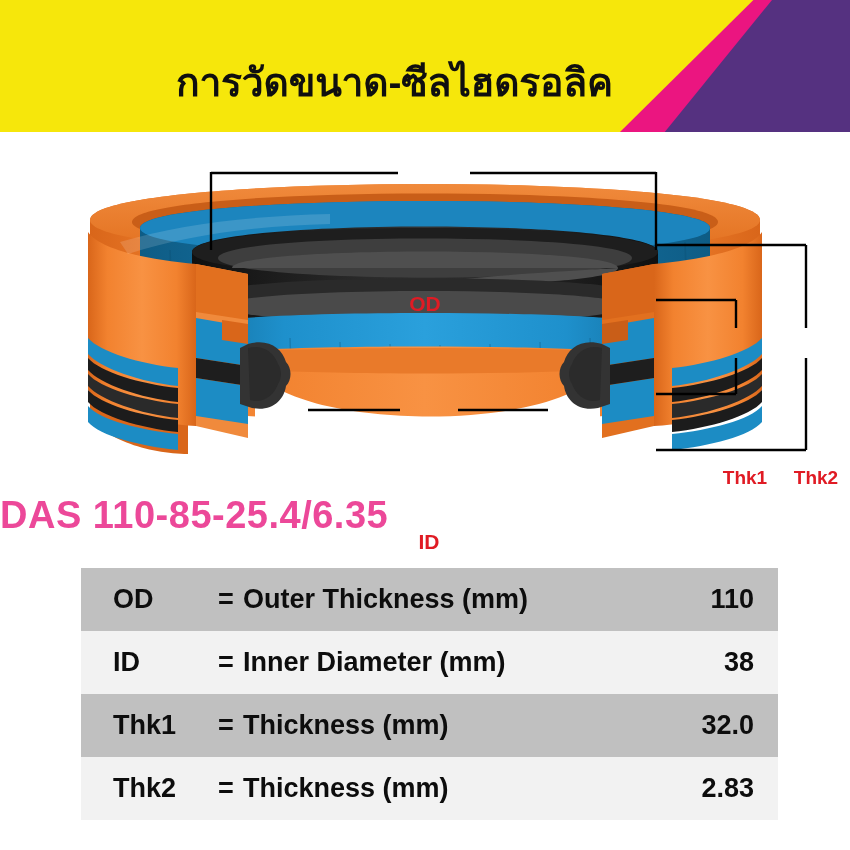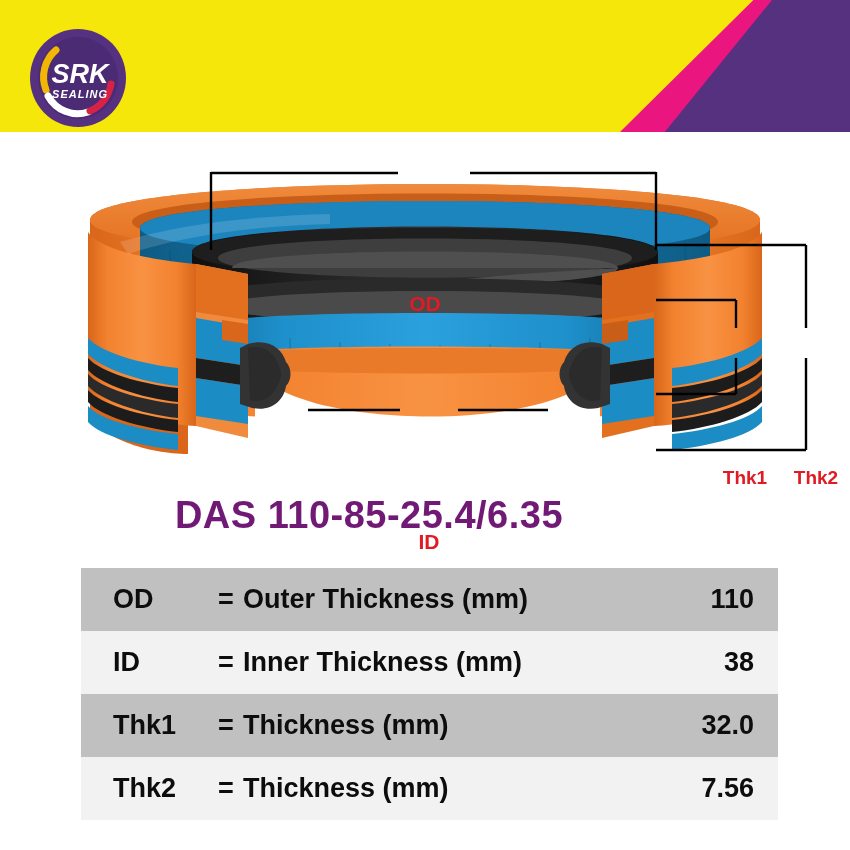--- a/index.html
+++ b/index.html
@@ -84,24 +84,24 @@
   #label-od  { left: 425px; top: 160px; transform: translateX(-50%); }
   #label-id  { left: 429px; top: 398px; transform: translateX(-50%); }
   #label-thk1{ left: 745px; top: 335px; transform: translateX(-50%); font-size: 19px;}
   #label-thk2{ left: 816px; top: 335px; transform: translateX(-50%); font-size: 19px;}
 
   
   #product-name {
     position: absolute;
     left: 0; top: 494px;
     width: 738px;
-    text-align: center;
+    text-align: left;
     font-size: 38px;
     font-weight: bold;
-    color: #701a75;
+    color: #ec4899;
     letter-spacing: 0.5px;
   }
 
   
   #spec-table {
     position: absolute;
     left: 81px;
     top: 568px;
     width: 697px;
     border-collapse: collapse;
@@ -135,32 +135,22 @@
     margin-top: 24px;
   }
 </style>
 </head>
 <body>
 
 <div id="header">
   <div id="header-magenta"></div>
   <div id="header-purple"></div>
 
-  <div id="logo">
-    <svg width="100" height="100" viewBox="0 0 100 100">
-      <ellipse cx="50" cy="50" rx="48" ry="49" fill="#553180"></ellipse>
-      <ellipse cx="50" cy="50" rx="40" ry="41" fill="#4B2B73"></ellipse>
-      <path d="M18 62 A34 35 0 0 1 28 22" stroke="#F2B705" stroke-width="7" fill="none" stroke-linecap="round"></path>
-      <path d="M20 68 A34 35 0 0 0 60 84" stroke="#ffffff" stroke-width="7" fill="none" stroke-linecap="round"></path>
-      <path d="M62 83 A34 35 0 0 0 83 56" stroke="#D62246" stroke-width="7" fill="none" stroke-linecap="round"></path>
-      <text x="52" y="55" font-family="'Liberation Sans',sans-serif" font-size="27" font-weight="bold" font-style="italic" fill="#ffffff" text-anchor="middle">SRK</text>
-      <text x="52" y="70" font-family="'Liberation Sans',sans-serif" font-size="11" font-weight="bold" font-style="italic" fill="#ffffff" text-anchor="middle" letter-spacing="1">SEALING</text>
-    </svg>
-  </div>
-
+
+  <div id="header-title">การวัดขนาด-ซีลไฮดรอลิค</div>
 </div>
 
 <div id="diagram">
   <svg id="seal-svg" width="850" height="350" viewBox="0 0 850 350">
     <defs>
       <linearGradient id="gOrangeTop" x1="0" y1="0" x2="0" y2="1">
         <stop offset="0%" stop-color="#F08A3C"></stop>
         <stop offset="100%" stop-color="#E2701F"></stop>
       </linearGradient>
       <linearGradient id="gOrangeBody" x1="0" y1="0" x2="1" y2="0">
@@ -375,29 +365,29 @@
   <tbody>
     <tr class="odd">
       <td class="cell-key">OD</td>
       <td class="cell-eq">=</td>
       <td class="cell-desc">Outer  Thickness  (mm)</td>
       <td class="cell-val">110</td>
     </tr>
     <tr class="even">
       <td class="cell-key">ID</td>
       <td class="cell-eq">=</td>
-      <td class="cell-desc">Inner  Thickness  (mm)</td>
+      <td class="cell-desc">Inner  Diameter  (mm)</td>
       <td class="cell-val">38</td>
     </tr>
     <tr class="odd">
       <td class="cell-key">Thk1</td>
       <td class="cell-eq">=</td>
       <td class="cell-desc">Thickness  (mm)</td>
       <td class="cell-val">32.0</td>
     </tr>
     <tr class="even">
       <td class="cell-key">Thk2</td>
       <td class="cell-eq">=</td>
       <td class="cell-desc">Thickness  (mm)</td>
-      <td class="cell-val">7.56</td>
+      <td class="cell-val">2.83</td>
     </tr>
   </tbody>
 </table>
 
 </body></html>

